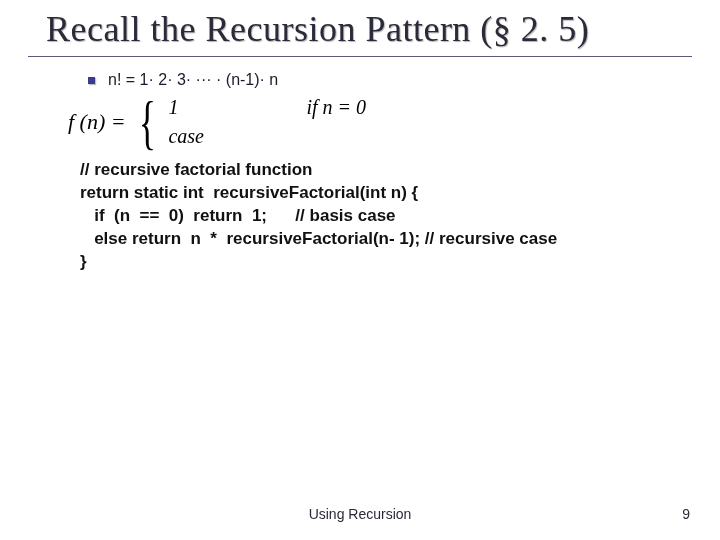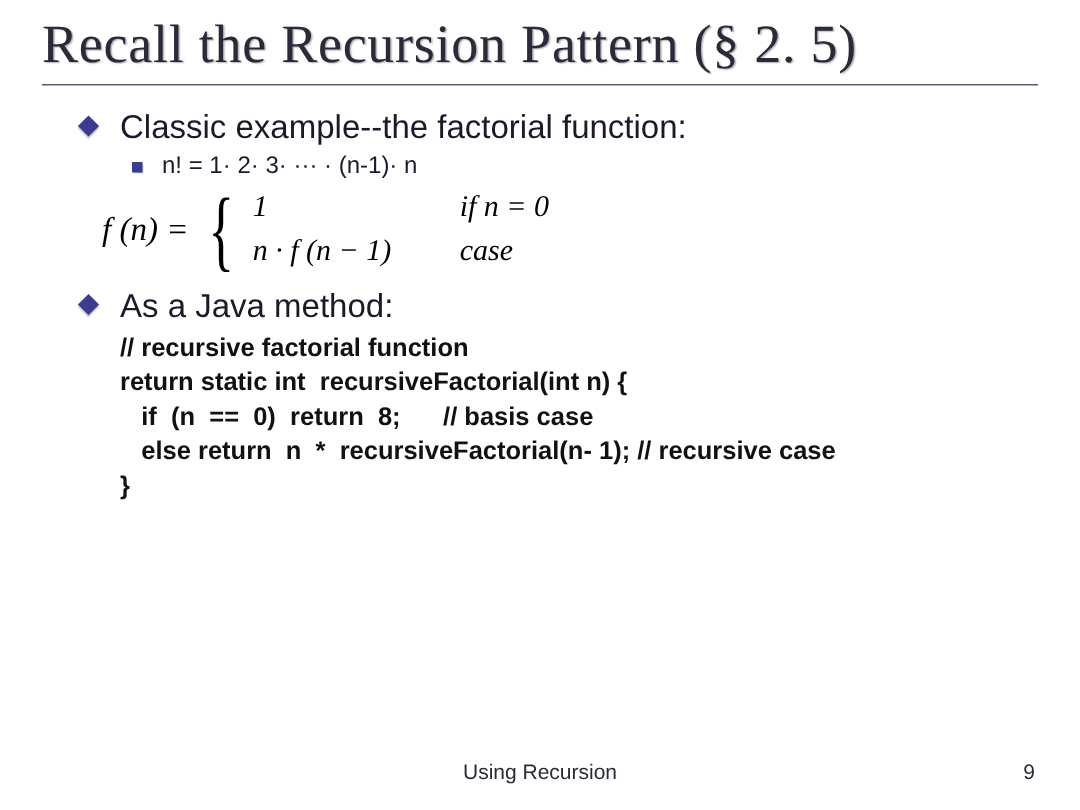--- a/index.html
+++ b/index.html
@@ -10,21 +10,21 @@
     font-family: "Tahoma", "Verdana", sans-serif;
     position: relative;
     overflow: hidden;
   }
   .slide {
     width: 100%;
     height: 100%;
     padding: 0;
   }
   .title-wrap {
-    padding: 8px 28px 4px 28px;
+    padding: 8px 28px 4px 46px;
   }
   .title {
     font-family: "Times New Roman", serif;
     font-size: 36px;
     font-weight: normal;
     color: #2a2a3a;
     text-shadow: 1px 1px 1px rgba(0,0,0,0.3);
     letter-spacing: 0.5px;
   }
   .hr {
@@ -127,45 +127,42 @@
 <div class="slide">
 
   <div class="title-wrap">
     <h1 class="title">Recall the Recursion Pattern (§ 2. 5)</h1>
   </div>
   <div class="hr"></div>
 
   <div class="body">
 
 
-    <div class="lvl1">Classic example--the factorial function:</div>
 
     <div class="lvl2">n! = 1· 2· 3· ··· · (n-1)· n</div>
 
 
     <div class="eq-block">
       <span>f (n) =</span>
       <span class="brace">{</span>
       <div class="cases">
         <div class="case-row">
           <span class="case-val">1</span>
           <span>if n = 0</span>
         </div>
         <div class="case-row">
-          <span class="case-val">n · f (n − 1)</span>
           <span>case</span>
         </div>
       </div>
     </div>
 
-    <div class="lvl1">As a Java method:</div>
 
     <div class="code-block"><span>// recursive factorial function</span>
 <span>return static int  recursiveFactorial(int n) {</span>
-<span>   if  (n  ==  0)  return  8;      // basis case</span>
+<span>   if  (n  ==  0)  return  1;      // basis case</span>
 <span>   else return  n  *  recursiveFactorial(n- 1); // recursive case</span>
 <span>}</span></div>
 
   </div>
 
   <div class="footer-center">Using Recursion</div>
   <div class="footer-num">9</div>
 
 </div>
 

